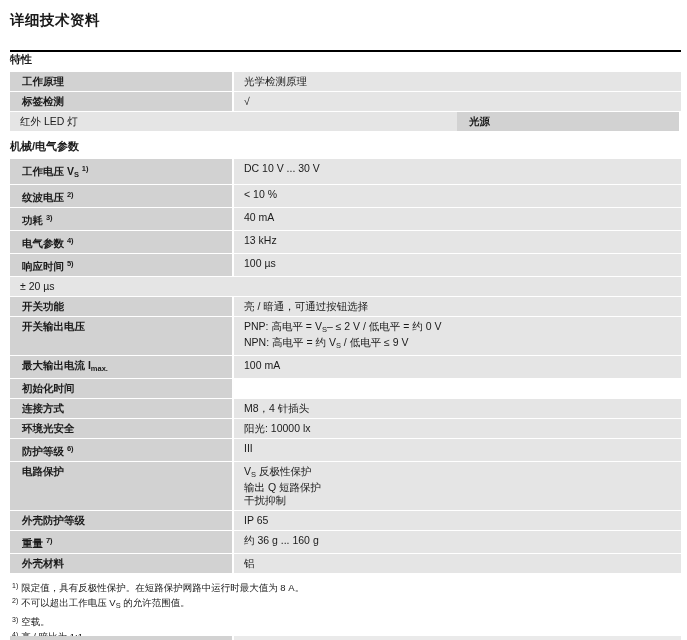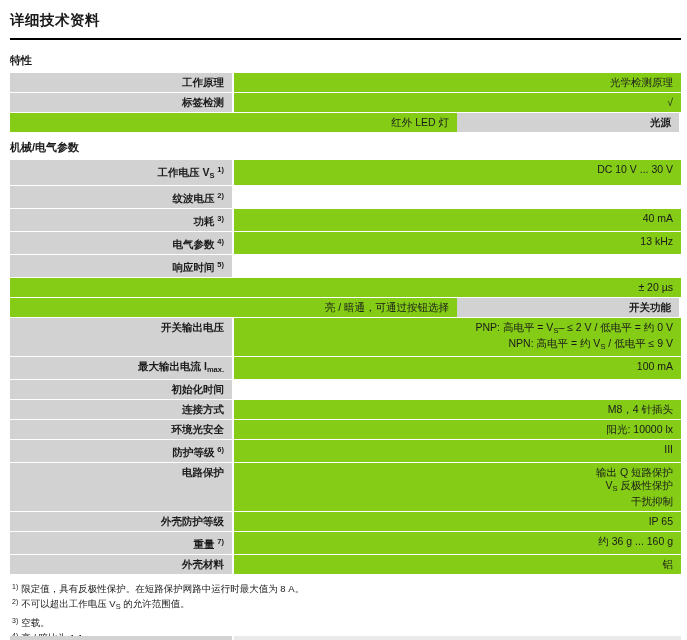--- a/index.html
+++ b/index.html
@@ -12,44 +12,44 @@
   }
   .page {
     position: relative;
     width: 687px; height: 640px;
     padding: 11px 6px 0 10px;
   }
   .title {
     font-size: 14.5px;
     font-weight: 700;
     letter-spacing: 0.5px;
-    padding-bottom: 8px;
+    padding-bottom: 20px;
     border-bottom: 2px solid #000000;
   }
   .section-heading {
     font-size: 11px;
     font-weight: 700;
     margin-bottom: 5px;
   }
-  .h1gap { margin-top: 13px; }
+  .h1gap { }
   .h2gap { margin-top: 8px; }
   .spec-table { width: 671px; }
-  .row { display: flex; margin-bottom: 1px; text-align: right; }
+  .row { display: flex; margin-bottom: 1px; }
   .cell { font-size: 10.5px; line-height: 13px; }
   .cell.label {
     width: 222px;
     background: #d2d2d2;
     font-weight: 700;
     padding: 3px 8px 3px 12px;
     margin-right: 2px;
     flex: none;
   }
   .cell.value {
     flex: 1;
-    background: #84cc16;
+    background: #e5e5e5;
     padding: 3px 8px 3px 10px;
   }
   .sub { font-size: 7.5px; vertical-align: -2px; }
   .sup { font-size: 7.5px; vertical-align: 4px; }
   .footnotes { margin-top: 6px; padding-left: 2px; }
   .footnote { font-size: 9.5px; line-height: 13.4px; }
   .footnote .marker { font-size: 7px; vertical-align: 3px; margin-right: 3px; }
   .next-table-cut {
     position: absolute;
     left: 10px; right: 6px; bottom: 0;
@@ -94,46 +94,52 @@
 
   <div class="spec-table">
       <div class="row">
         <div class="cell label"><span>工作电压 V</span><span class="sub">S</span><span> </span><span class="sup">1)</span></div>
         <div class="cell value">
           <div class="vline"><span>DC 10 V ... 30 V</span></div>
         </div>
       </div>
       <div class="row">
         <div class="cell label"><span>纹波电压 </span><span class="sup">2)</span></div>
+        <div class="cell value">
+          <div class="vline"><span>&lt; 10 %</span></div>
+        </div>
       </div>
       <div class="row">
         <div class="cell label"><span>功耗 </span><span class="sup">3)</span></div>
         <div class="cell value">
           <div class="vline"><span>40 mA</span></div>
         </div>
       </div>
       <div class="row">
         <div class="cell label"><span>电气参数 </span><span class="sup">4)</span></div>
         <div class="cell value">
           <div class="vline"><span>13 kHz</span></div>
         </div>
       </div>
       <div class="row">
         <div class="cell label"><span>响应时间 </span><span class="sup">5)</span></div>
+        <div class="cell value">
+          <div class="vline"><span>100 µs</span></div>
+        </div>
       </div>
       <div class="row">
         <div class="cell value">
           <div class="vline"><span>± 20 µs</span></div>
         </div>
       </div>
       <div class="row">
+        <div class="cell label"><span>开关功能</span></div>
         <div class="cell value">
           <div class="vline"><span>亮 / 暗通，可通过按钮选择</span></div>
         </div>
-        <div class="cell label"><span>开关功能</span></div>
       </div>
       <div class="row">
         <div class="cell label"><span>开关输出电压</span></div>
         <div class="cell value">
           <div class="vline"><span>PNP:  高电平 = V</span><span class="sub">S</span><span>– ≤ 2 V / 低电平 = 约 0 V</span></div>
           <div class="vline"><span>NPN:  高电平 = 约 V</span><span class="sub">S</span><span> / 低电平 ≤ 9 V</span></div>
         </div>
       </div>
       <div class="row">
         <div class="cell label"><span>最大输出电流 I</span><span class="sub">max.</span></div>
@@ -158,22 +164,22 @@
       </div>
       <div class="row">
         <div class="cell label"><span>防护等级 </span><span class="sup">6)</span></div>
         <div class="cell value">
           <div class="vline"><span>III</span></div>
         </div>
       </div>
       <div class="row">
         <div class="cell label"><span>电路保护</span></div>
         <div class="cell value">
+          <div class="vline"><span>V</span><span class="sub">S</span><span> 反极性保护</span></div>
           <div class="vline"><span>输出 Q 短路保护</span></div>
-          <div class="vline"><span>V</span><span class="sub">S</span><span> 反极性保护</span></div>
           <div class="vline"><span>干扰抑制</span></div>
         </div>
       </div>
       <div class="row">
         <div class="cell label"><span>外壳防护等级</span></div>
         <div class="cell value">
           <div class="vline"><span>IP 65</span></div>
         </div>
       </div>
       <div class="row">

